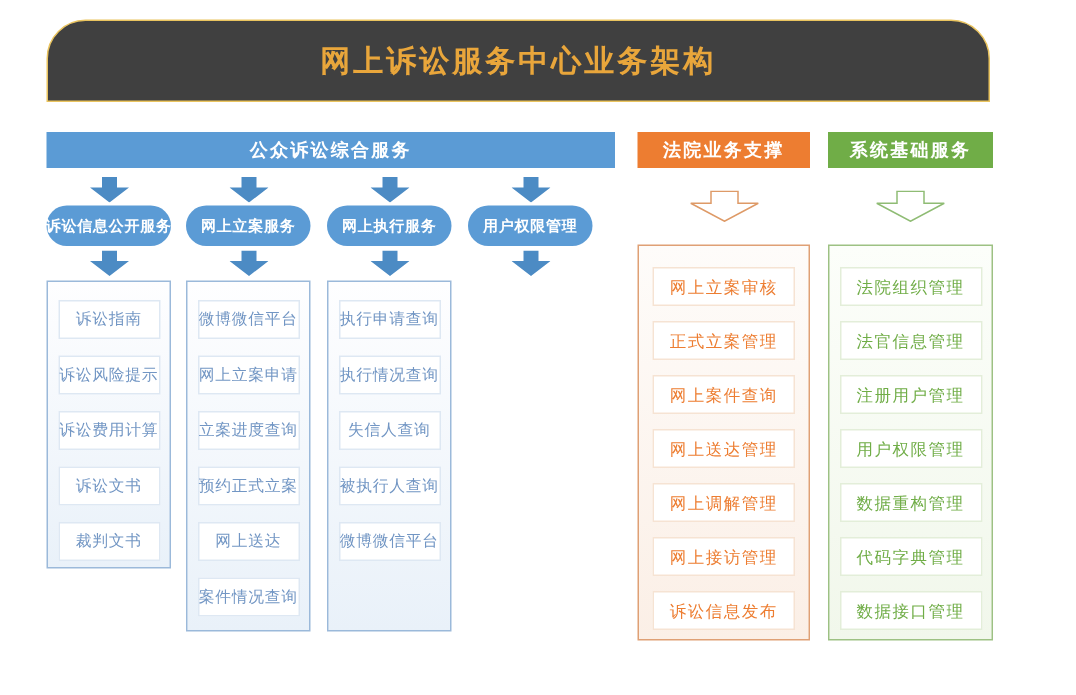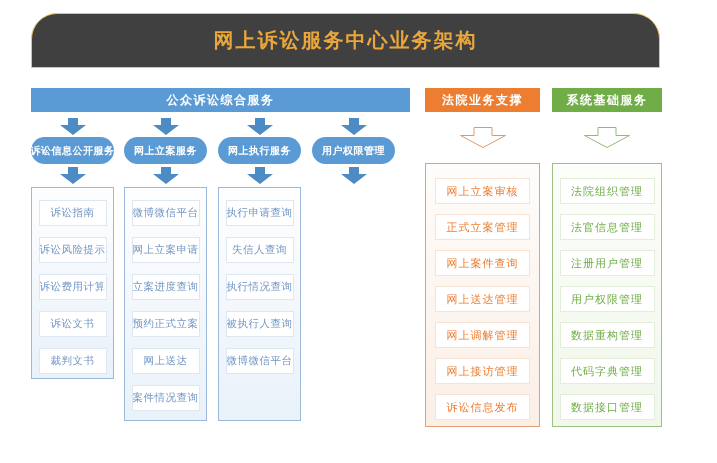--- a/index.html
+++ b/index.html
@@ -103,22 +103,22 @@
   <div class="pcol c3">
     <svg class="arrow-solid" viewBox="0 0 26 17">
         <polygon points="8,0 18,0 18,7 26,7 13,17 0,7 8,7"></polygon>
       </svg>
     <div class="pill">网上执行服务</div>
     <svg class="arrow-solid arrow-gap" viewBox="0 0 26 17">
         <polygon points="8,0 18,0 18,7 26,7 13,17 0,7 8,7"></polygon>
       </svg>
     <div class="panel blue h234">
       <div class="cell">执行申请查询</div>
+      <div class="cell">执行情况查询</div>
       <div class="cell">失信人查询</div>
-      <div class="cell">执行情况查询</div>
       <div class="cell">被执行人查询</div>
       <div class="cell">微博微信平台</div>
     </div>
   </div>
 
   <div class="pcol c4">
     <svg class="arrow-solid" viewBox="0 0 26 17">
         <polygon points="8,0 18,0 18,7 26,7 13,17 0,7 8,7"></polygon>
       </svg>
     <div class="pill">用户权限管理</div>

